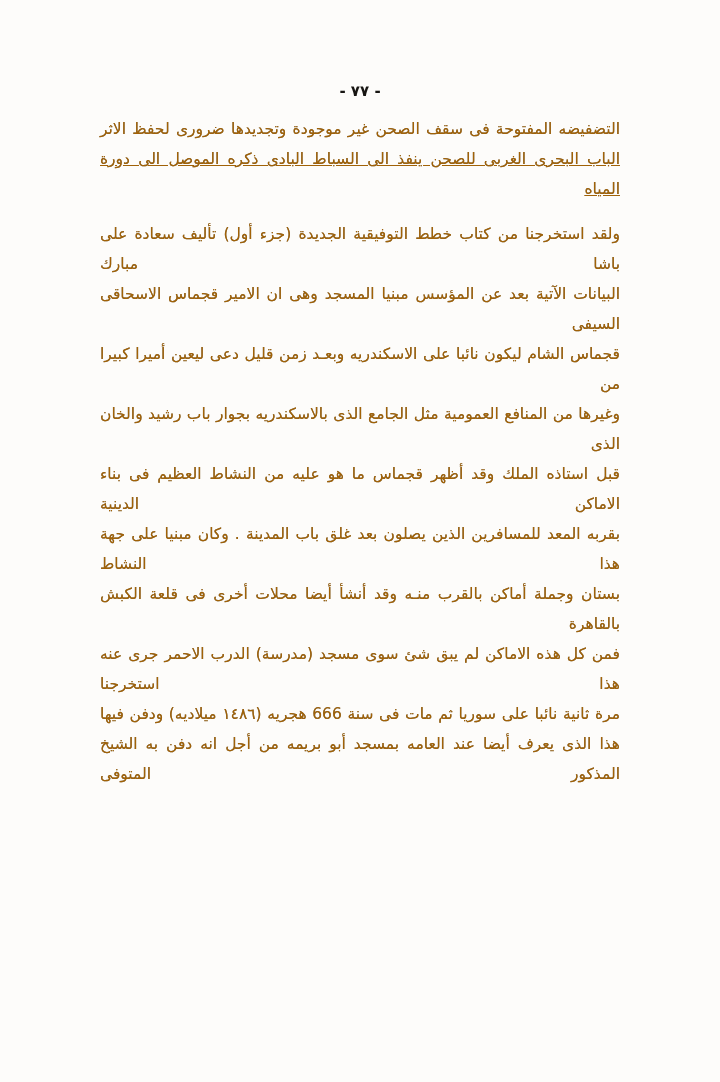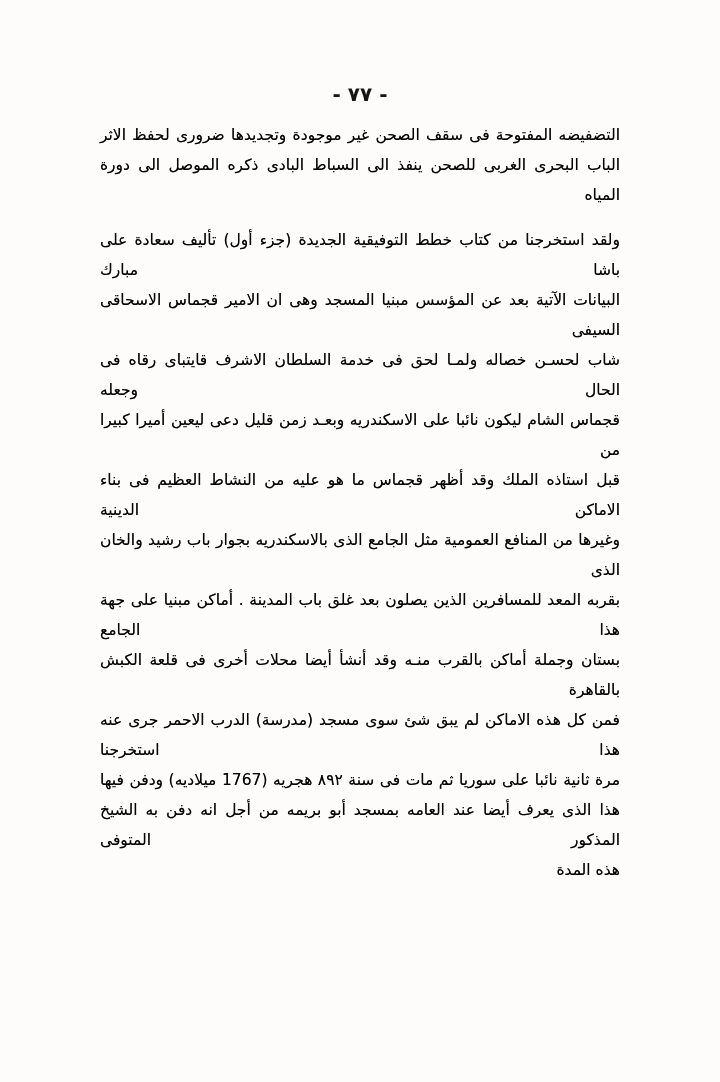--- a/index.html
+++ b/index.html
@@ -13,21 +13,21 @@
     height: 1082px;
     margin: 0 auto;
     background: #fdfcfa;
     overflow: hidden;
     font-family: "DejaVu Sans", sans-serif;
     color: #1c1a18;
   }
   .page-number {
     margin-top: 82px;
     text-align: center;
-    font-size: 20px;
+    font-size: 15px;
     font-weight: bold;
     letter-spacing: 2px;
     color: #171512;
   }
   .text-column {
     width: 520px;
     margin: 14px auto 0 auto;
     direction: rtl;
   }
   .paragraph {
@@ -35,50 +35,49 @@
   }
   .paragraph.gap-large {
     margin-bottom: 8px;
   }
   .line {
     font-size: 15.5px;
     line-height: 30px;
     text-align: justify;
     text-align-last: justify;
     white-space: normal;
-    color: #000000;
+    color: #a16207;
     text-shadow: 0 0 0.4px rgba(20,16,10,0.55);
   }
   .line.line-last {
     text-align-last: right;
+    text-decoration: underline;
   }
 </style>
 </head>
 <body>
 
 <div class="page">
 
   <div class="page-number">- ٧٧ -</div>
 
   <div class="text-column">
 
     <div class="paragraph">
       <div class="line">التضفيضه المفتوحة فى سقف الصحن غير موجودة وتجديدها ضرورى لحفظ الاثر</div>
       <div class="line line-last">الباب البحرى الغربى للصحن ينفذ الى السباط البادى ذكره الموصل الى دورة المياه</div>
     </div>
 
     <div class="paragraph gap-large">
       <div class="line">ولقد استخرجنا من كتاب خطط التوفيقية الجديدة (جزء أول) تأليف سعادة على باشا مبارك</div>
       <div class="line">البيانات الآتية بعد عن المؤسس مبنيا المسجد وهى ان الامير قجماس الاسحاقى السيفى</div>
-      <div class="line">شاب لحسـن خصاله ولمـا لحق فى خدمة السلطان الاشرف قايتباى رقاه فى الحال وجعله</div>
       <div class="line">قجماس الشام ليكون نائبا على الاسكندريه وبعـد زمن قليل دعى ليعين أميرا كبيرا من</div>
+      <div class="line">وغيرها من المنافع العمومية مثل الجامع الذى بالاسكندريه بجوار باب رشيد والخان الذى</div>
       <div class="line">قبل استاذه الملك وقد أظهر قجماس ما هو عليه من النشاط العظيم فى بناء الاماكن الدينية</div>
-      <div class="line">وغيرها من المنافع العمومية مثل الجامع الذى بالاسكندريه بجوار باب رشيد والخان الذى</div>
-      <div class="line">بقربه المعد للمسافرين الذين يصلون بعد غلق باب المدينة . أماكن مبنيا على جهة هذا الجامع</div>
+      <div class="line">بقربه المعد للمسافرين الذين يصلون بعد غلق باب المدينة . وكان مبنيا على جهة هذا النشاط</div>
       <div class="line">بستان وجملة أماكن بالقرب منـه وقد أنشأ أيضا محلات أخرى فى قلعة الكبش بالقاهرة</div>
       <div class="line">فمن كل هذه الاماكن لم يبق شئ سوى مسجد (مدرسة) الدرب الاحمر جرى عنه هذا استخرجنا</div>
-      <div class="line">مرة ثانية نائبا على سوريا ثم مات فى سنة ٨٩٢ هجريه (1767 ميلاديه) ودفن فيها</div>
+      <div class="line">مرة ثانية نائبا على سوريا ثم مات فى سنة 666 هجريه (١٤٨٦ ميلاديه) ودفن فيها</div>
       <div class="line">هذا الذى يعرف أيضا عند العامه بمسجد أبو بريمه من أجل انه دفن به الشيخ المذكور المتوفى</div>
-      <div class="line line-last">هذه المدة</div>
     </div>
 
   </div>
 </div>
 
 </body></html>

